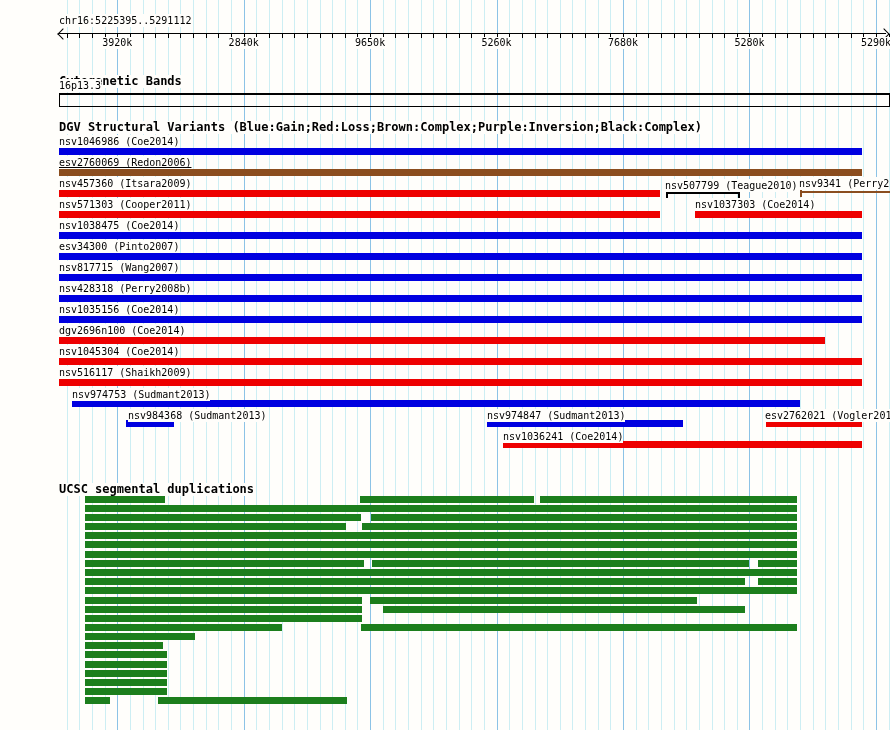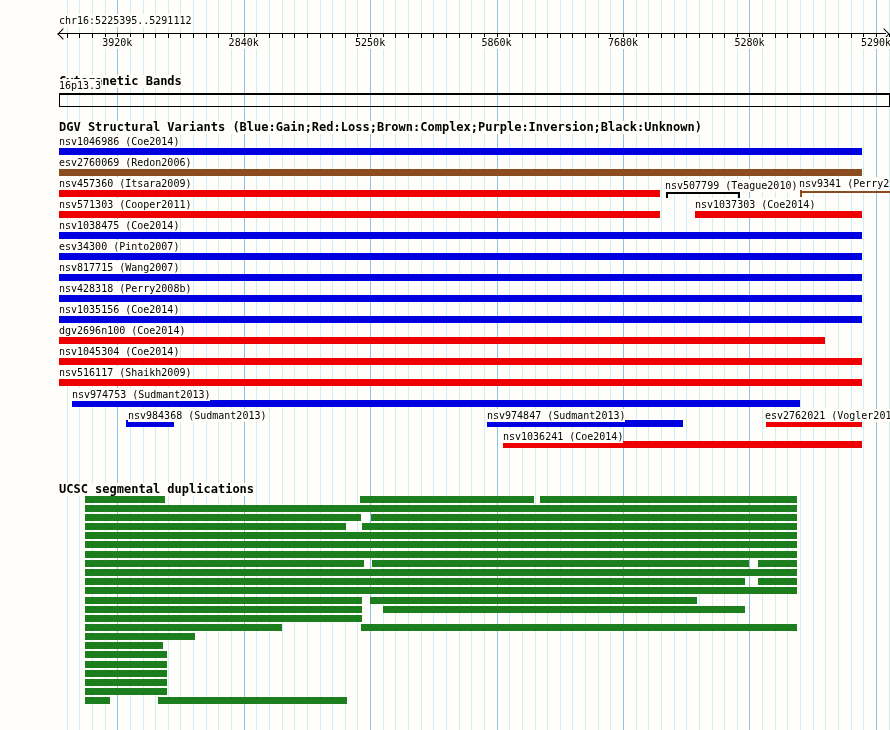--- a/index.html
+++ b/index.html
@@ -26,21 +26,21 @@
 </head>
 <body>
 
 <div id="canvas">
   <div class="lbl" style="left:59px; top:14px;">chr16:5225395..5291112</div>
 
   <div class="hdr" style="left:59px; top:75px;">Cytogenetic Bands</div>
 
   <div class="lbl" style="left:59px; top:79px;">16p13.3</div>
 
-  <div class="hdr" style="left:59px; top:121px;">DGV Structural Variants (Blue:Gain;Red:Loss;Brown:Complex;Purple:Inversion;Black:Unknown)</div>
+  <div class="hdr" style="left:59px; top:121px;">DGV Structural Variants (Blue:Gain;Red:Loss;Brown:Complex;Purple:Inversion;Black:Complex)</div>
 
   <div class="hdr" style="left:59px; top:483px;">UCSC segmental duplications</div>
 <div class="grid-line" style="left: 66.6503px; background: rgb(205, 238, 243); z-index: 1;"></div>
     <div class="grid-line" style="left: 79.2954px; background: rgb(205, 238, 243); z-index: 1;"></div>
     <div class="grid-line" style="left: 91.9406px; background: rgb(205, 238, 243); z-index: 1;"></div>
     <div class="grid-line" style="left: 104.586px; background: rgb(205, 238, 243); z-index: 1;"></div>
     <div class="grid-line" style="left: 117.231px; background: rgb(140, 195, 230); z-index: 1;"></div>
     <div class="grid-line" style="left: 129.876px; background: rgb(205, 238, 243); z-index: 1;"></div>
     <div class="grid-line" style="left: 142.521px; background: rgb(205, 238, 243); z-index: 1;"></div>
     <div class="grid-line" style="left: 155.166px; background: rgb(205, 238, 243); z-index: 1;"></div>
@@ -166,29 +166,29 @@
     <div class="tick" style="left: 800.068px; top: 34px; height: 4px;"></div>
     <div class="tick" style="left: 812.713px; top: 34px; height: 4px;"></div>
     <div class="tick" style="left: 825.358px; top: 34px; height: 4px;"></div>
     <div class="tick" style="left: 838.003px; top: 34px; height: 4px;"></div>
     <div class="tick" style="left: 850.648px; top: 34px; height: 4px;"></div>
     <div class="tick" style="left: 863.293px; top: 34px; height: 4px;"></div>
     <div class="tick" style="left: 875.939px; top: 34px; height: 7px;"></div>
     <div class="tick" style="left: 888.584px; top: 34px; height: 4px;"></div>
     <div class="tick-label" style="left: 95.2308px; top: 37px;">3920k</div>
     <div class="tick-label" style="left: 221.682px; top: 37px;">2840k</div>
-    <div class="tick-label" style="left: 348.133px; top: 37px;">5250k</div>
-    <div class="tick-label" style="left: 474.585px; top: 37px;">5860k</div>
+    <div class="tick-label" style="left: 348.133px; top: 37px;">9650k</div>
+    <div class="tick-label" style="left: 474.585px; top: 37px;">5260k</div>
     <div class="tick-label" style="left: 601.036px; top: 37px;">7680k</div>
     <div class="tick-label" style="left: 727.487px; top: 37px;">5280k</div>
     <div class="tick-label" style="left: 853.939px; top: 37px;">5290k</div>
     <div class="band-box" style="left: 59px; top: 93px; width: 829px; height: 11px;"></div>
     <div class="lbl" style="left: 59px; top: 135px;">nsv1046986 (Coe2014)</div>
     <div class="vbar" style="left: 59px; top: 148px; width: 803px; background: rgb(0, 0, 224);"></div>
-    <div class="lbl" style="left: 59px; top: 156px;">esv2760069 (Redon2006)</div>
+    <div class="lbl" style="left: 59px; top: 156px; text-decoration: underline;">esv2760069 (Redon2006)</div>
     <div class="vbar" style="left: 59px; top: 169px; width: 803px; background: rgb(139, 77, 30);"></div>
     <div class="lbl" style="left: 59px; top: 177px;">nsv457360 (Itsara2009)</div>
     <div class="vbar" style="left: 59px; top: 190px; width: 601px; background: rgb(238, 0, 0);"></div>
     <div class="lbl" style="left: 665px; top: 179px;">nsv507799 (Teague2010)</div>
     <div class="vline-wrap" style="left: 666px; top: 189px; width: 74px;">
       <div class="vline" style="background: rgb(0, 0, 0);"></div>
       <div class="vline-tick" style="left: 0px; background: rgb(0, 0, 0);"></div>
       <div class="vline-tick" style="right: 0px; background: rgb(0, 0, 0);"></div>
     </div>
     <div class="lbl" style="left: 799px; top: 177px;">nsv9341 (Perry2</div>

